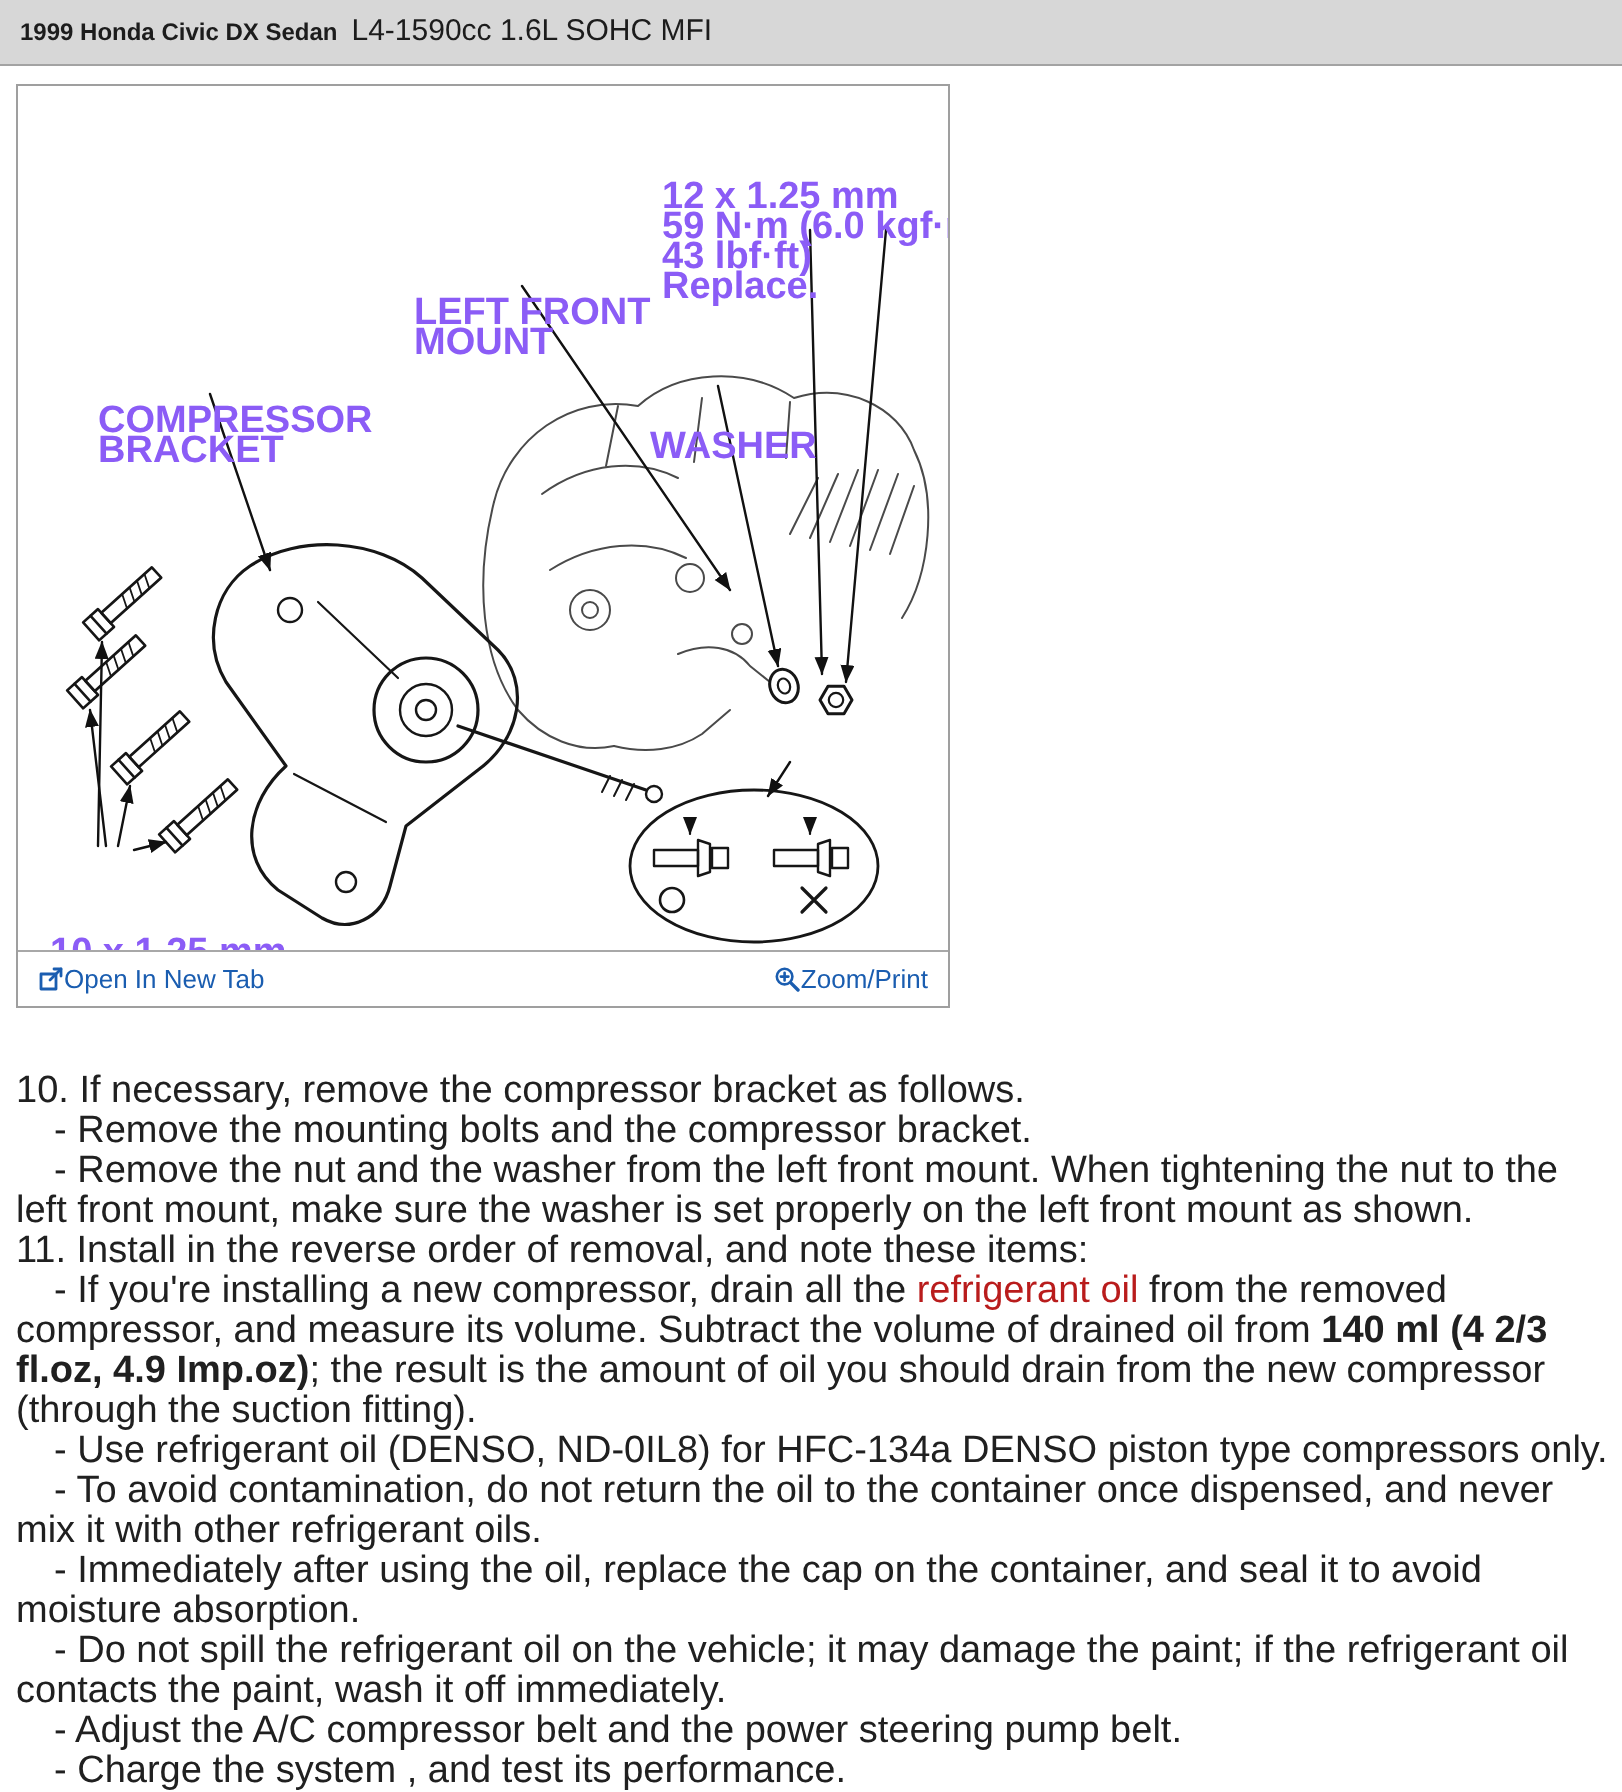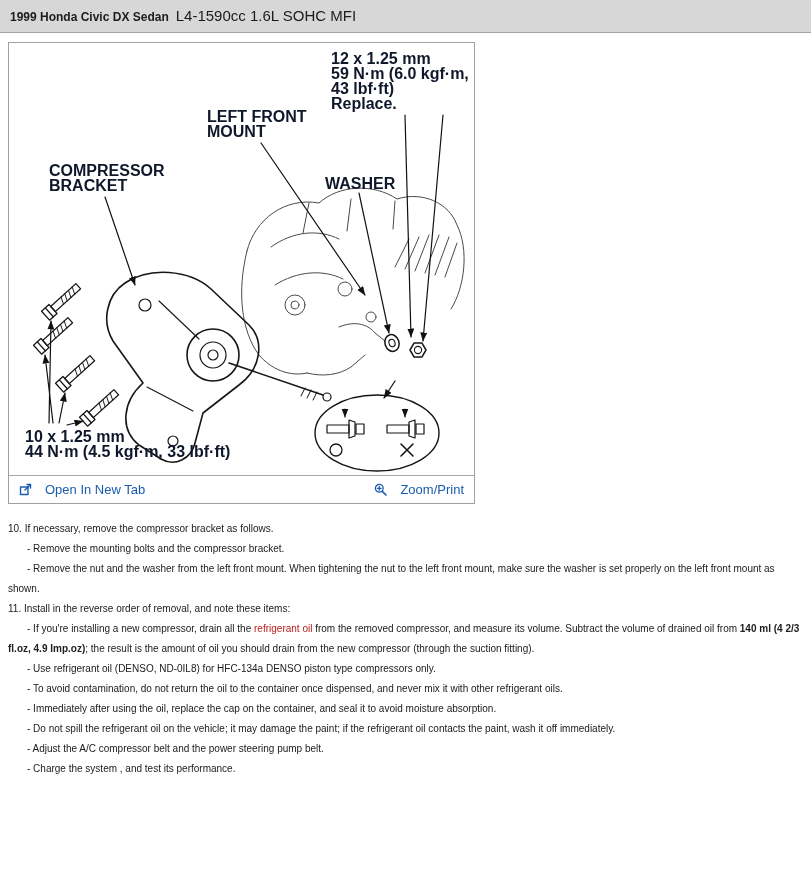--- a/index.html
+++ b/index.html
@@ -31,24 +31,25 @@
   .figure-area {
     position:relative;
     width:465px;
     height:432px;
     overflow:hidden;
   }
   .figure-area svg.art { position:absolute; left:0; top:0; }
   .dlabel {
     position:absolute;
     font-weight:700;
-    font-size:16px;
+    font-size:19px;
     line-height:15px;
-    color:#0f172a;
+    color:#8b5cf6;
     white-space:nowrap;
+    margin-top:40px;
   }
   .lbl-bolt12   { left:322px; top:8px;   }
   .lbl-mount    { left:198px; top:66px;  }
   .lbl-bracket  { left:40px;  top:120px; }
   .lbl-washer   { left:316px; top:133px; }
   .lbl-bolt10   { left:16px;  top:386px; }
 
   .figure-links {
     display:flex;
     justify-content:space-between;
@@ -56,29 +57,29 @@
     border-top:1px solid #a8a8a8;
     padding:6px 10px;
     font-size:13px;
   }
   a.flink {
     color:#1a5db0;
     text-decoration:none;
     cursor:pointer;
     display:inline-flex;
     align-items:center;
-    gap:13px;
+    gap:0;
   }
   a.flink svg { display:block; }
 
   
   .steps {
-    margin-top:15px;
+    margin-top:32px;
     width:797px;
-    font-size:10px;
+    font-size:19px;
     line-height:20px;
     color:#202020;
   }
   .steps p { margin:0; }
   p.bullet { text-indent:19px; }
   .block-gap { margin-top:20px; }
   .inline-link { color:#b91c1c; text-decoration:none; cursor:pointer; }
   .b { font-weight:700; }
 </style>
 </head>

